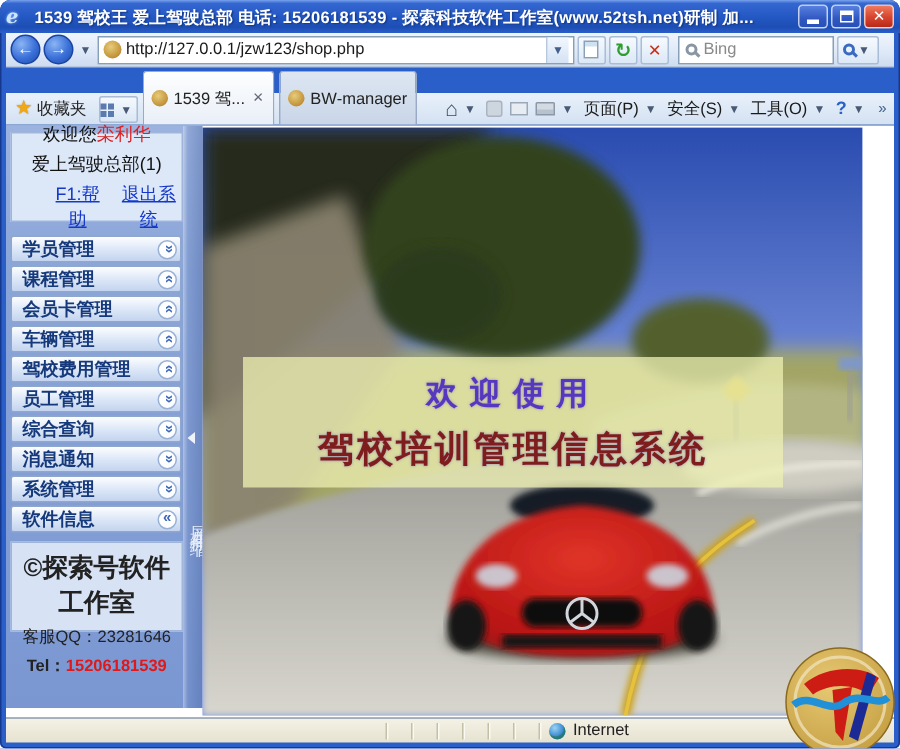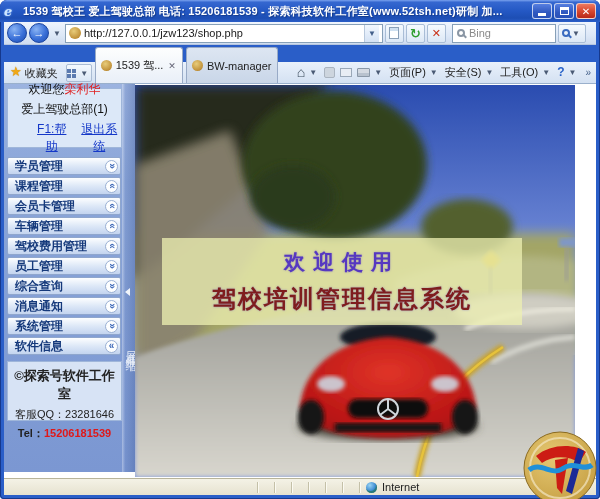--- a/index.html
+++ b/index.html
@@ -102,21 +102,21 @@
   .sbtn { position:absolute; left:3px; width:114px; height:18px; border:1px solid #8fa6cd; border-radius:2px;
     background:linear-gradient(180deg,#fdfeff 0%,#dde8f7 50%,#c3d4ef 100%);
     display:flex; align-items:center; padding:0 2px 0 7px; }
   .sbtn-label { flex:1; font-size:12px; font-weight:bold; color:#15397b; white-space:nowrap; }
   .chev { width:13px; height:13px; border-radius:50%; background:#fdfeff; border:1px solid #9ab0d4;
     color:#3d68b8; font-size:10px; font-weight:bold; display:flex; align-items:center; justify-content:center; flex:none; }
   .chev i { font-style:normal; line-height:1; }
   .chev.rot i { display:block; transform:rotate(90deg); }
   .infopanel { position:absolute; left:3px; top:277px; width:115px; height:60px;
     background:#d7e3f5; border:1px solid #9fb6da; text-align:center; padding-top:5px; }
-  .info-line1 { font-size:13px; font-weight:bold; color:#222; margin-bottom:4px; }
+  .info-line1 { font-size:17px; font-weight:bold; color:#222; margin-bottom:4px; }
   .info-line2 { font-size:11px; color:#222; margin-bottom:4px; }
   .info-line3 { font-size:11px; font-weight:bold; color:#222; }
   .info-line3 .tel { color:#e01818; }
   .splitter { position:absolute; left:118px; top:0; width:13px; height:388px;
     background:linear-gradient(90deg, rgba(255,255,255,0.35) 0%, rgba(90,118,178,0.18) 25%, rgba(58,86,150,0.34) 100%); }
   .split-arrow { position:absolute; left:3px; top:204px; width:0; height:0;
     border-top:4px solid transparent; border-bottom:4px solid transparent; border-right:5px solid #f0f4fa; }
   .split-text { position:absolute; left:1px; top:258px; writing-mode:vertical-rl;
     font-size:11px; color:#e8eef8; letter-spacing:3px; }
   

